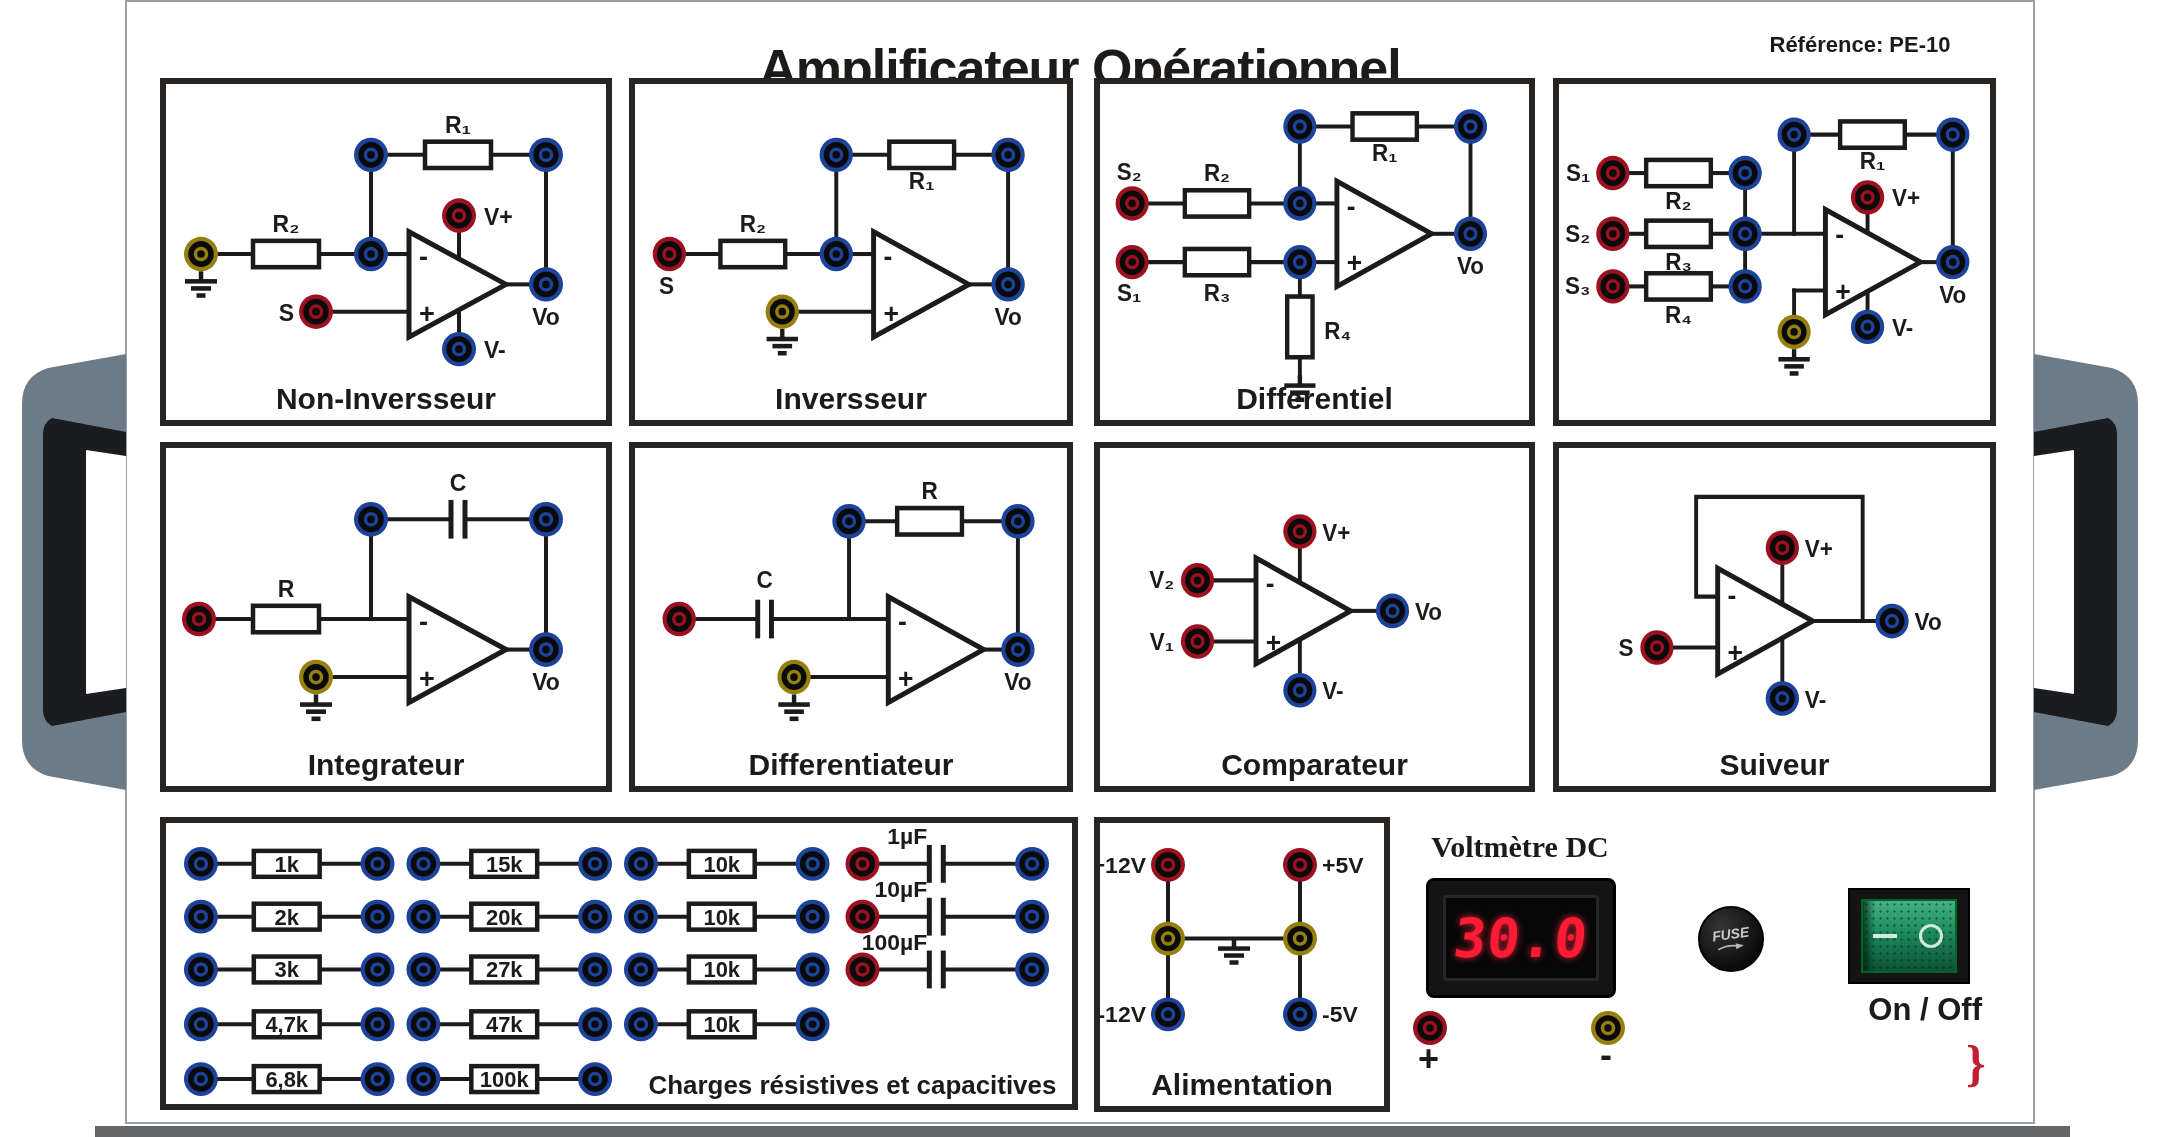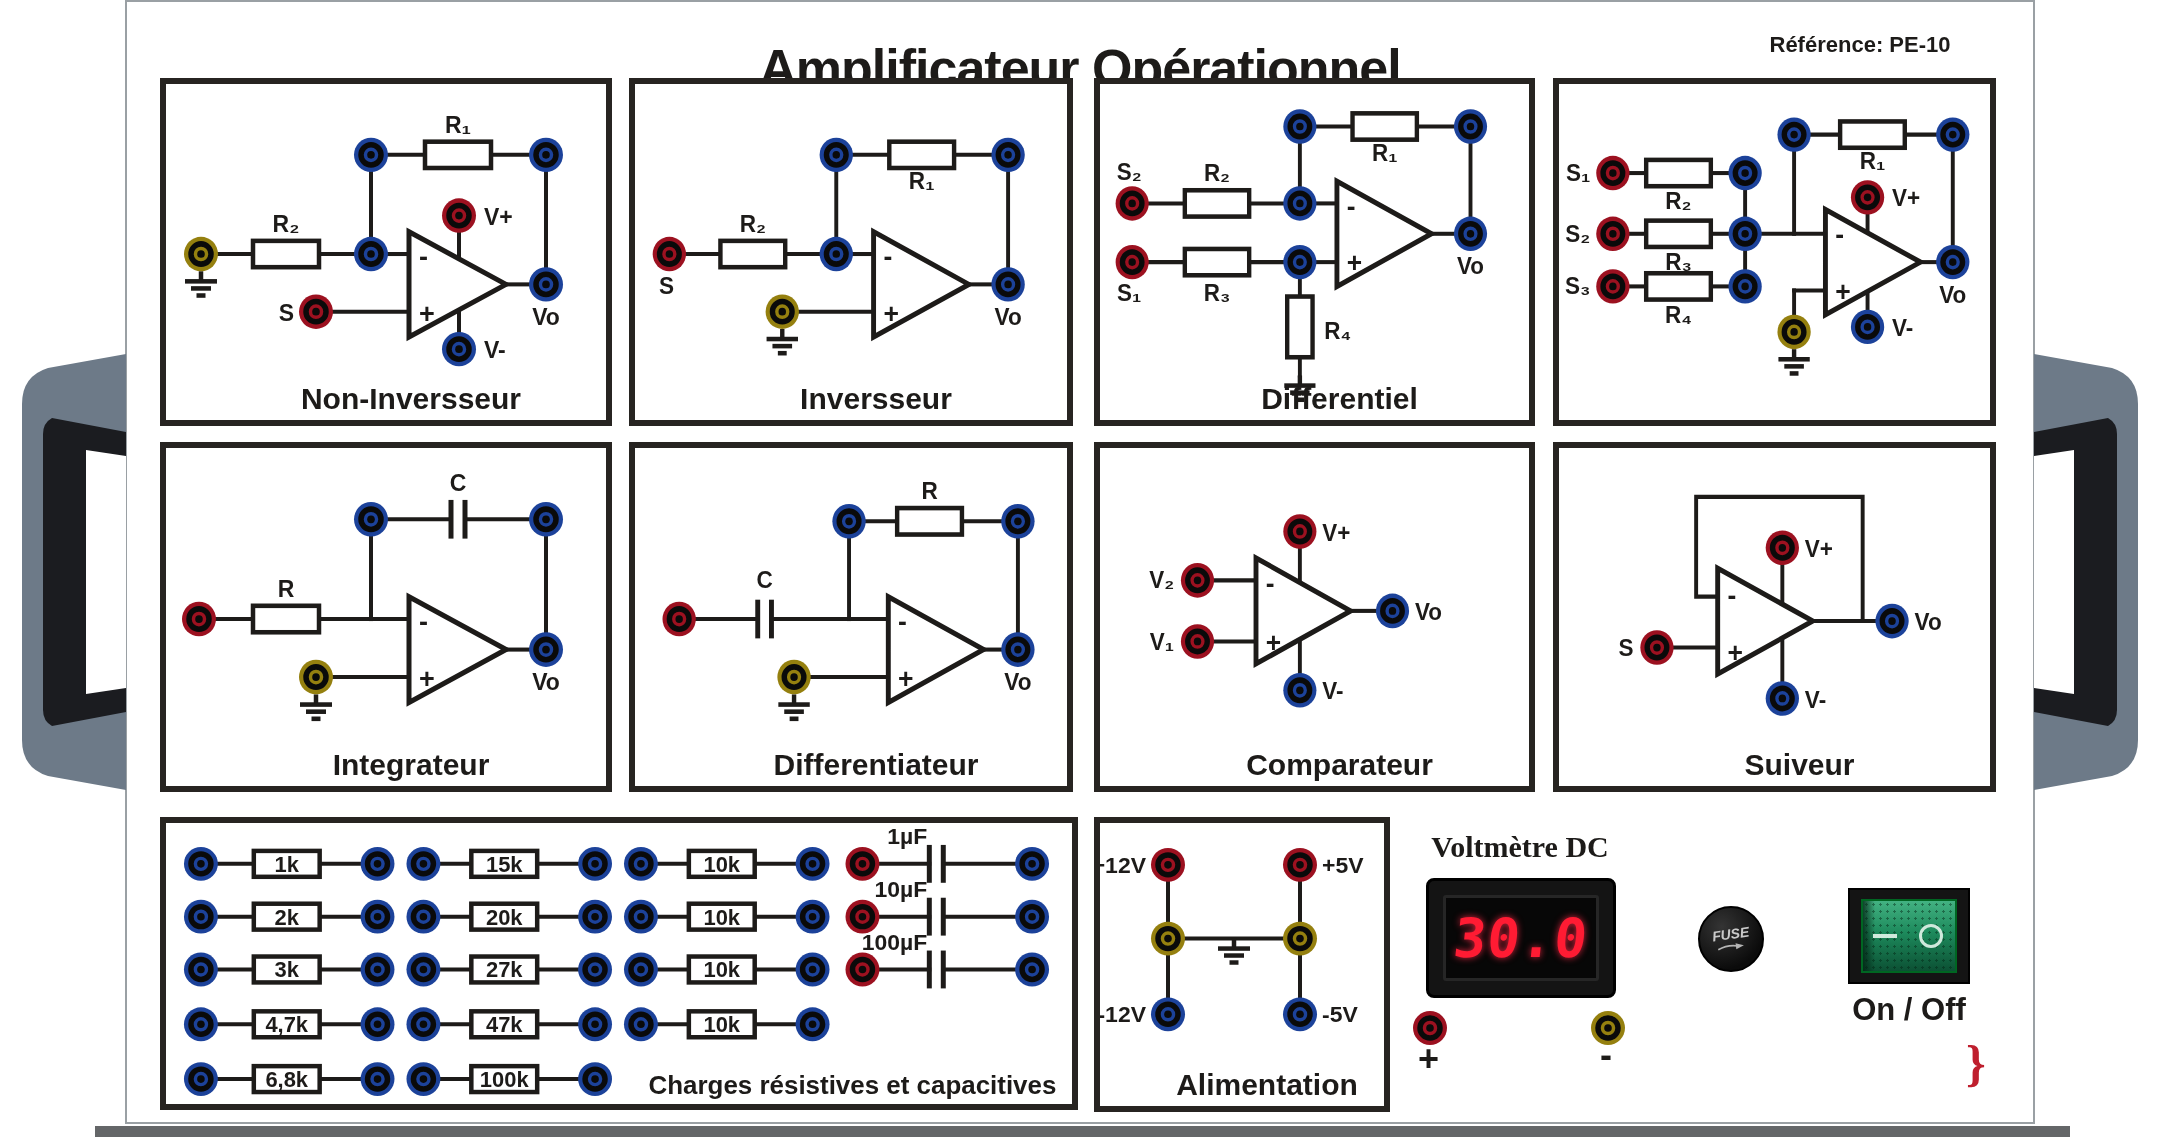--- a/index.html
+++ b/index.html
@@ -10,21 +10,21 @@
           background:#fff;border:2px solid #9aa0a4;box-sizing:border-box;}
   .bottomstrip{position:absolute;left:95px;top:1126px;width:1975px;height:11px;background:#646668;}
   .htitle{position:absolute;left:125px;top:6px;width:1910px;text-align:center;
           font-size:52px;font-weight:bold;letter-spacing:-1px;margin-top:32px;}
   .href{position:absolute;left:1700px;top:32px;width:320px;text-align:center;
         font-size:22px;font-weight:bold;}
   
   .cbox{position:absolute;border:6px solid #272421;background:#fff;box-sizing:border-box;}
   .cbox svg{position:absolute;left:0;top:0;width:100%;height:100%;}
   .ctitle{position:absolute;left:0;bottom:4px;width:100%;text-align:center;
-          font-size:30px;font-weight:bold;padding-left:25px;}
+          font-size:30px;font-weight:bold;}
   .wire{stroke:#1d1b19;stroke-width:4;fill:none;stroke-linecap:square;}
   text{font-family:"Liberation Sans",sans-serif;font-weight:bold;fill:#1d1b19;}
   .lb{font-size:23px;}
   .sg{font-size:27px;}
   .rv{font-size:22px;text-anchor:middle;}
   .cg{font-size:26px;text-anchor:middle;}
   
   .vmtitle{position:absolute;left:1408px;top:830px;width:224px;text-align:center;
            font-size:30px;font-weight:bold;font-family:Liberation Serif, serif;}
   .vmbez{position:absolute;left:1426px;top:878px;width:190px;height:120px;background:#141414;
@@ -48,21 +48,21 @@
           background:linear-gradient(180deg,#43b282 0%,#1d8a5c 45%,#0c5134 100%);
           background-image:radial-gradient(rgba(0,35,18,.45) 1.2px,transparent 1.4px),
                            linear-gradient(180deg,#43b282 0%,#1d8a5c 45%,#0c5134 100%);
           background-size:7px 7px,100% 100%;
           border:2px solid #062;box-sizing:border-box;}
   .rocker::before{content:"";position:absolute;left:0;top:0;bottom:0;width:12px;
                   background:linear-gradient(90deg,rgba(0,30,15,.75),rgba(0,30,15,0));}
   .swdash{position:absolute;left:24%;top:50%;width:24px;height:4px;background:#cfe9dc;transform:translate(-50%,-50%);}
   .swcirc{position:absolute;left:74%;top:50%;width:18px;height:18px;border:3px solid #cfe9dc;border-radius:50%;
           transform:translate(-50%,-50%);}
-  .swlabel{position:absolute;left:1836px;top:992px;width:146px;text-align:center;
+  .swlabel{position:absolute;left:1836px;top:992px;width:146px;text-align:right;
            font-size:31px;font-weight:bold;}
   .redmark{position:absolute;left:1966px;top:1034px;font-family:"Liberation Serif",serif;
            font-size:50px;font-weight:bold;color:#bf1f2e;}
   .handle{position:absolute;top:352px;width:118px;height:440px;}
 </style>
 </head>
 <body>
 
 <div id="stage">
 

